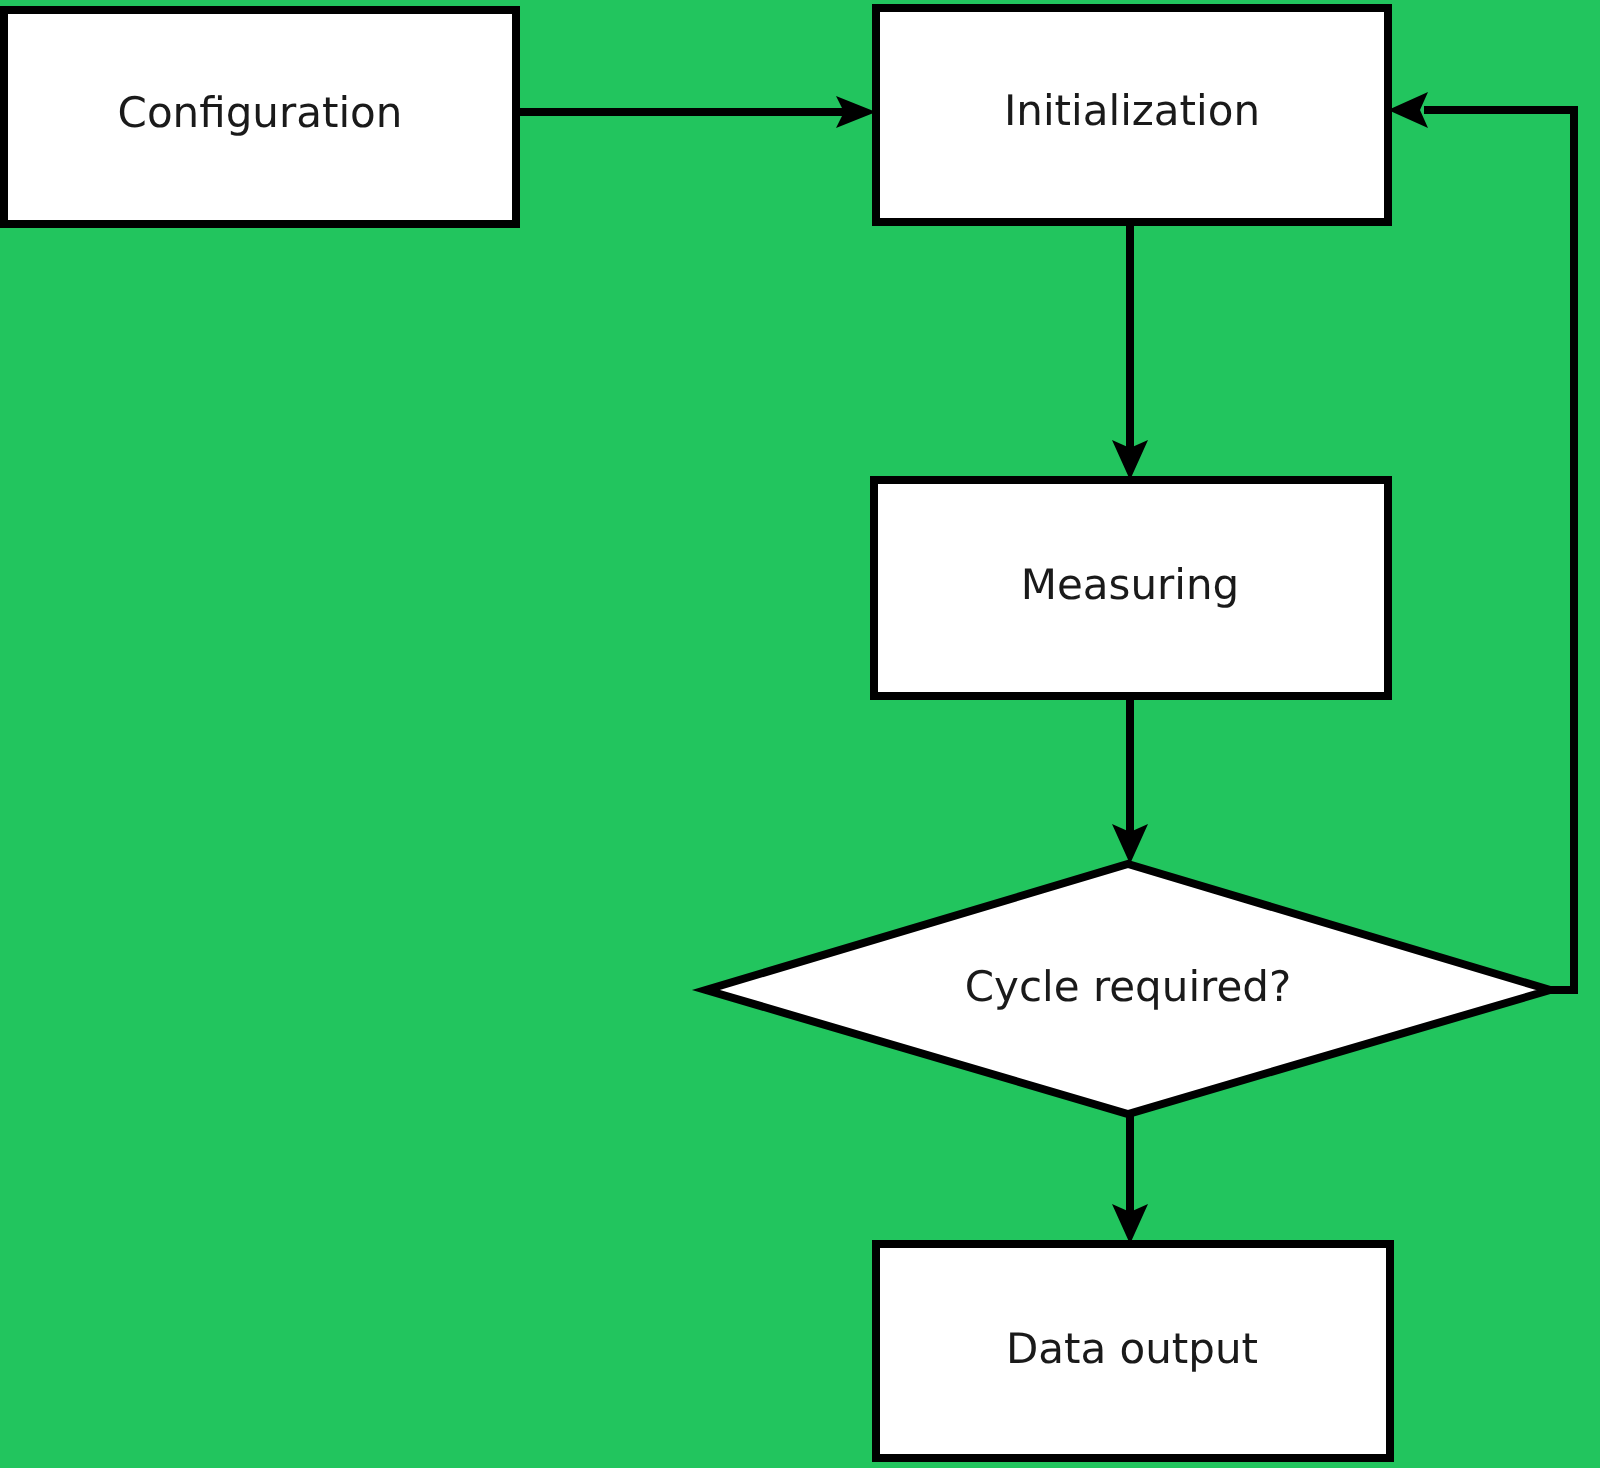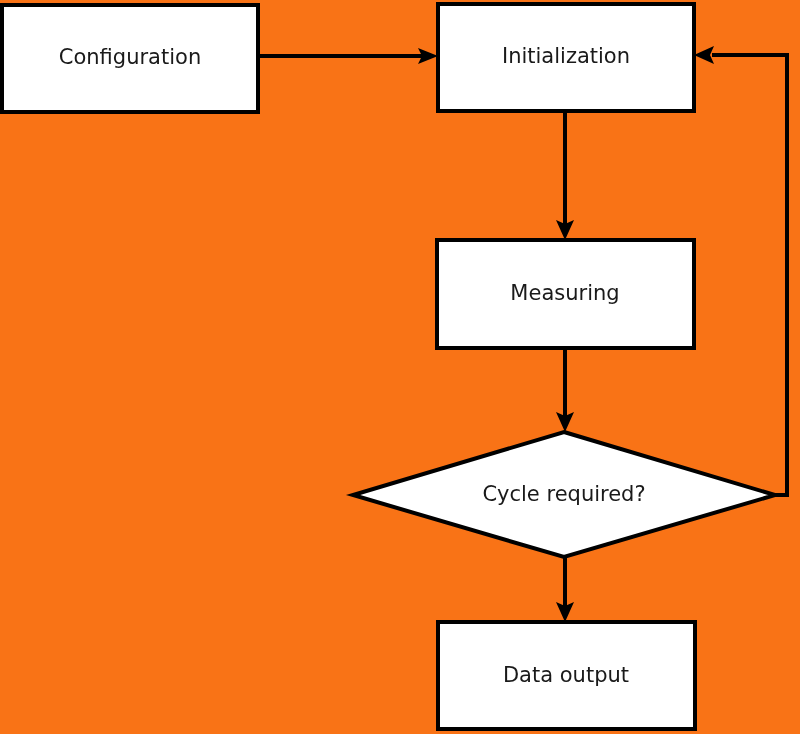--- a/index.html
+++ b/index.html
@@ -7,21 +7,21 @@
     padding: 0;
     background: #ffffff;
   }
   body {
     font-family: "DejaVu Sans", sans-serif;
   }
   #diagram-canvas {
     position: relative;
     width: 800px;
     height: 734px;
-    background: #f97316;
+    background: #22c55e;
     overflow: hidden;
   }
   #flow-svg {
     position: absolute;
     top: 0;
     left: 0;
     width: 800px;
     height: 734px;
   }
   .node-shape {

